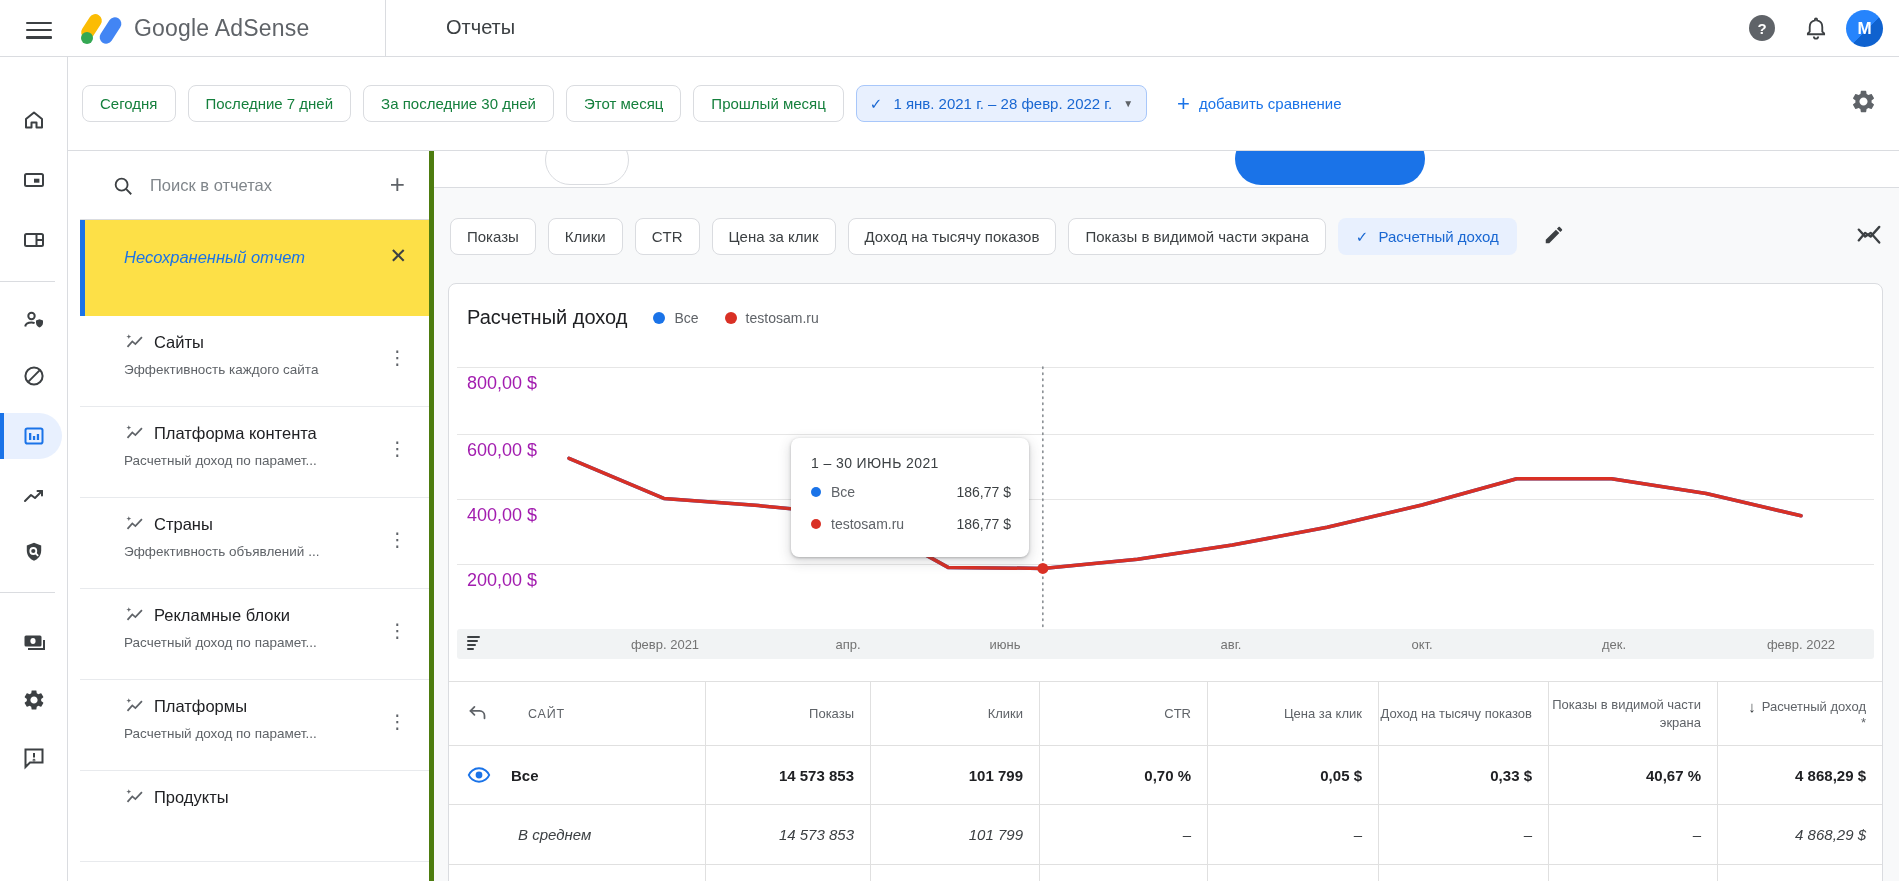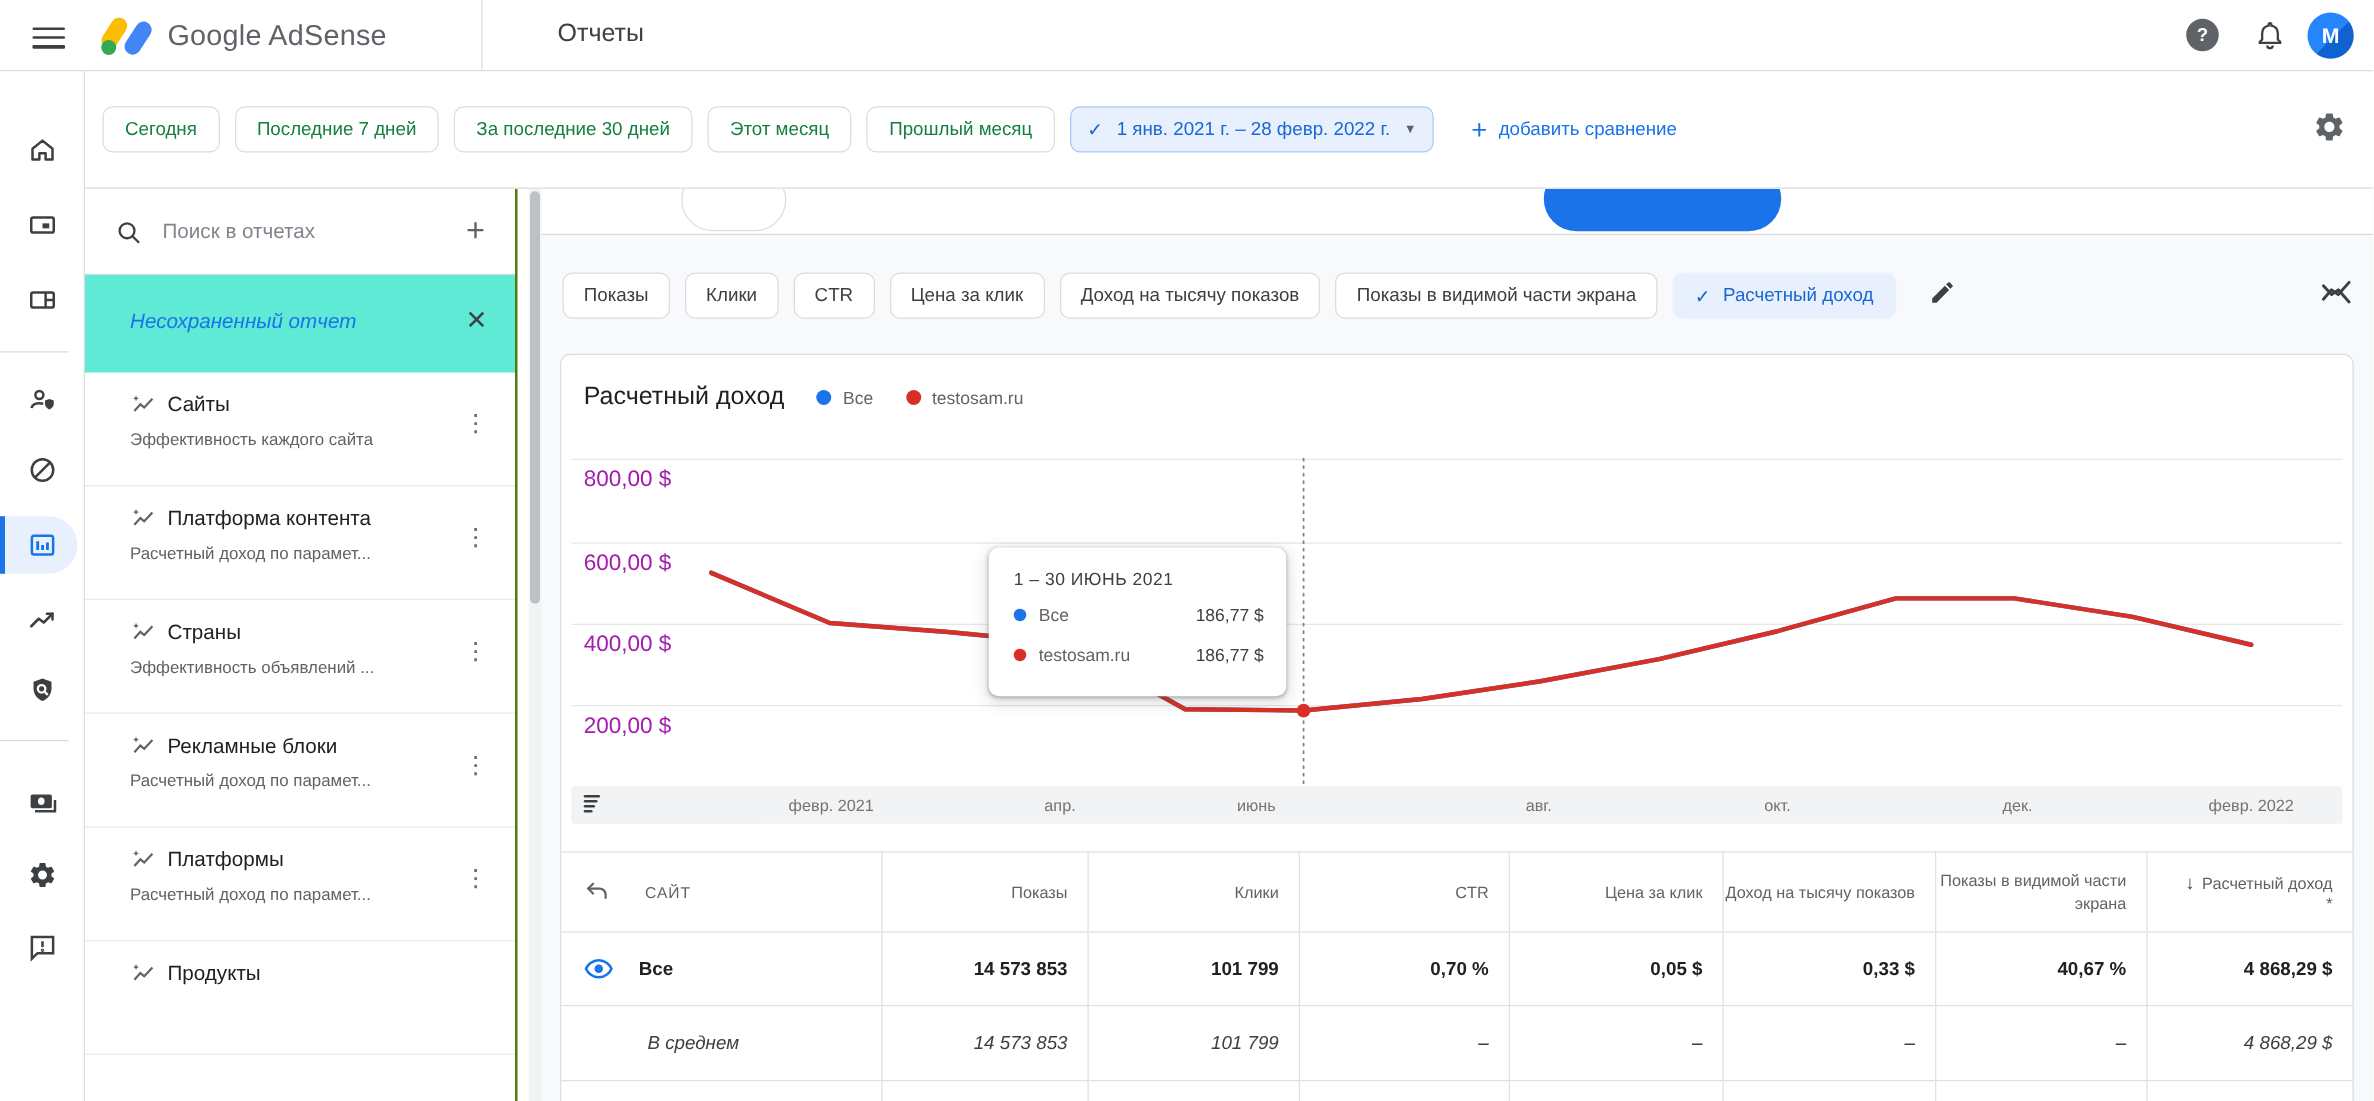--- a/index.html
+++ b/index.html
@@ -34,27 +34,27 @@
   .filter-gear { margin-left:auto; margin-right:22px; cursor:pointer; }
 
   
   .navrail { position:absolute; top:57px; left:0; width:68px; bottom:0; background:#fff; border-right:1px solid #dadce0; z-index:15; }
   .rail-btn { position:absolute; left:16px; width:36px; height:36px; display:flex; align-items:center; justify-content:center; cursor:pointer; z-index:2; }
   .rail-div { position:absolute; left:0; right:12px; height:1px; background:#dadce0; }
   .active-pill { position:absolute; top:356px; left:0; width:62px; height:46px; background:#e8f0fe; border-radius:0 23px 23px 0; }
   .active-bar { position:absolute; top:356px; left:0; width:4px; height:46px; background:#1a73e8; }
 
   
-  .panel { position:absolute; top:151px; left:60px; width:354px; bottom:0; background:#fff; border-right:2px solid #4d7c0f; overflow:hidden; z-index:5; }
+  .panel { position:absolute; top:151px; left:80px; width:354px; bottom:0; background:#fff; border-right:5px solid #4d7c0f; overflow:hidden; z-index:5; }
   .search-row { position:relative; height:69px; border-bottom:1px solid #dadce0; }
   .search-row svg { position:absolute; left:32px; top:24px; }
   .search-input { position:absolute; left:70px; top:17px; width:230px; height:34px; border:none; outline:none; font-size:16.5px; color:#3c4043; font-family:inherit; }
   .search-input::placeholder { color:#80868b; }
   .panel-plus { position:absolute; right:24px; top:20px; font-size:26px; color:#5f6368; font-weight:300; cursor:pointer; line-height:1; }
-  .unsaved-row { position:relative; height:78px; background:#5eead4; }
+  .unsaved-row { position:relative; height:96px; background:#fde047; }
   .unsaved-bar { position:absolute; left:0; top:0; width:5px; height:100%; background:#1a73e8; }
   .unsaved-label { position:absolute; left:44px; top:28px; font-style:italic; color:#1a73e8; font-size:16.5px; }
   .unsaved-close { position:absolute; right:22px; top:24px; font-size:21px; color:#3c4043; cursor:pointer; }
   .report-item { position:relative; height:91px; border-bottom:1px solid #e8eaed; cursor:pointer; }
   .ri-icon { position:absolute; left:44px; top:16px; }
   .ri-title { position:absolute; left:74px; top:17px; font-size:16.5px; color:#202124; font-weight:500; white-space:nowrap; }
   .ri-sub { position:absolute; left:44px; top:46px; font-size:13.5px; color:#5f6368; white-space:nowrap; overflow:hidden; width:290px; }
   .ri-menu { position:absolute; right:22px; top:30px; font-size:19px; color:#5f6368; cursor:pointer; letter-spacing:0; }
 
   
@@ -97,21 +97,21 @@
   .trow.head { height:64px; border-bottom:1px solid #e0e0e0; }
   .trow.r1 { height:59px; border-bottom:1px solid #e0e0e0; }
   .trow.r2 { height:60px; border-bottom:1px solid #e0e0e0; }
   .trow.r3 { height:18px; }
   .cell { border-right:1px solid #e0e0e0; display:flex; align-items:center; justify-content:flex-end; padding-right:16px; overflow:hidden; }
   .cell:last-child { border-right:none; }
   .cell.first { justify-content:flex-start; padding-left:18px; padding-right:6px; }
   .head .cell { font-size:13px; color:#5f6368; text-align:right; }
   .head .hwrap { line-height:1.35; }
   .site-caps { letter-spacing:.8px; font-size:12.5px; }
-  .head .cell.first { gap:28px; }
+  .head .cell.first { gap:40px; }
   .sort-head { display:flex; flex-direction:column; align-items:flex-end; }
   .sort-line { display:flex; align-items:center; gap:6px; }
   .sort-arrow { font-size:15px; color:#3c4043; }
   .r1 .cell { font-size:15px; font-weight:700; color:#202124; }
   .r1 .cell.first { gap:20px; }
   .r2 .cell { font-size:15px; font-style:italic; color:#3c4043; }
   .r2 .cell.first { padding-left:69px; }
 </style>
 </head>
 <body>

